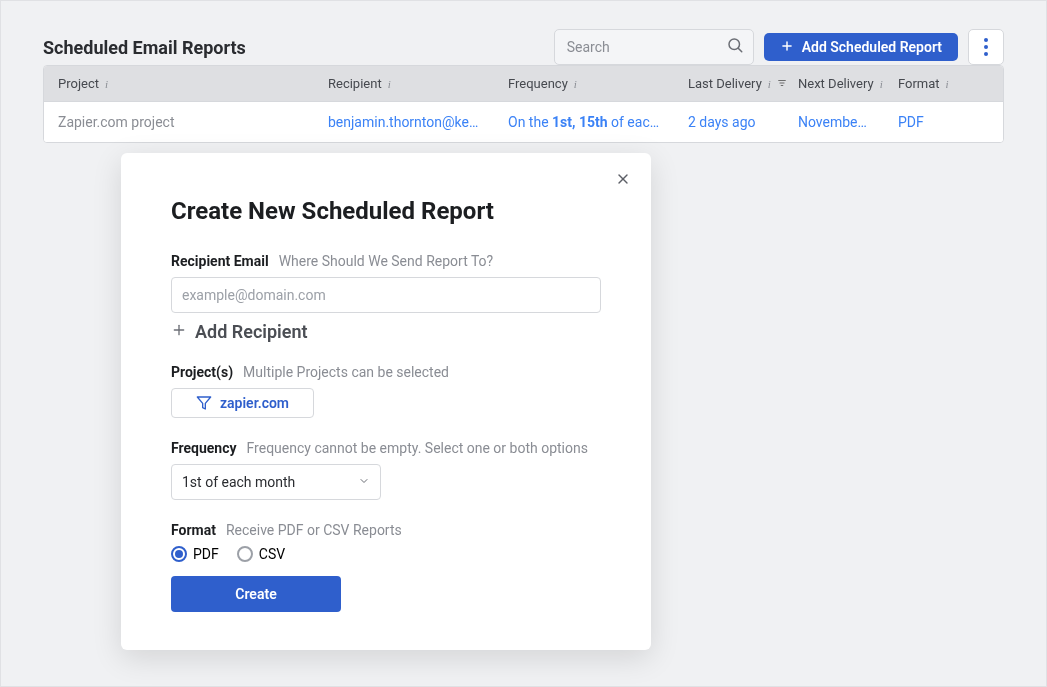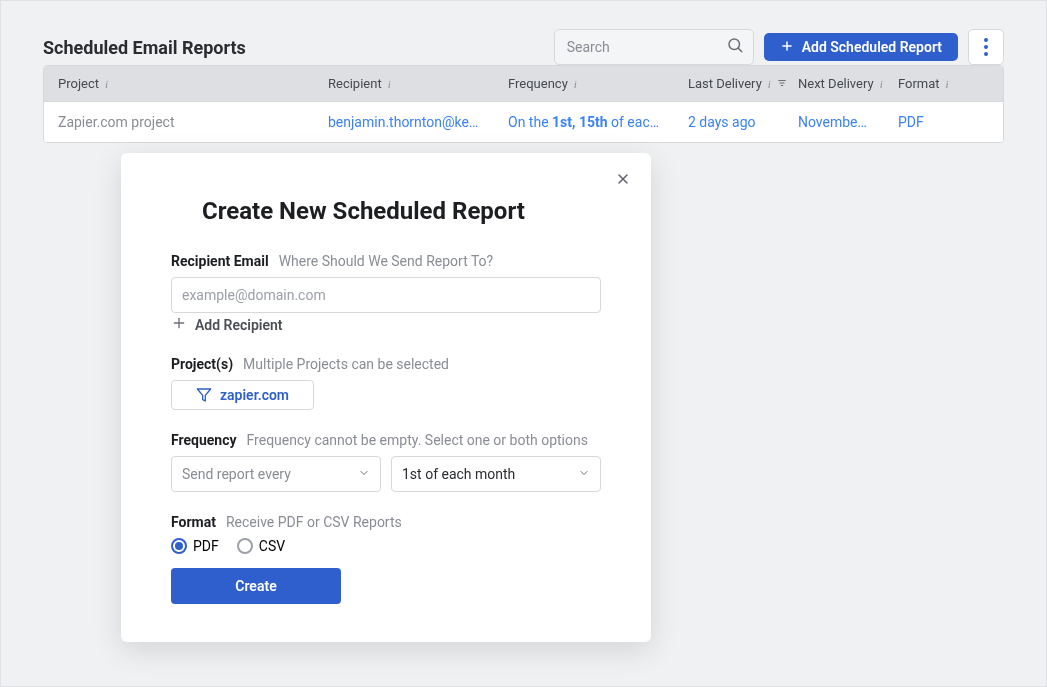--- a/index.html
+++ b/index.html
@@ -167,21 +167,20 @@
       color: #5c5f66;
       background: none;
       border: none;
       padding: 4px;
     }
     .modal-title {
       font-size: 24px;
       font-weight: 700;
       color: #1c1e21;
       margin-bottom: 28px;
-      margin-left: 31px;
     }
     .field-group { margin-bottom: 22px; }
     .field-label-row {
       display: flex;
       align-items: baseline;
       gap: 10px;
       margin-bottom: 8px;
       flex-wrap: wrap;
     }
     .field-label {
@@ -199,23 +198,23 @@
       border: 1px solid #d6d8dc;
       border-radius: 4px;
       padding: 0 10px;
       font-size: 14px;
     }
     .text-input::placeholder { color: #9ca0a7; }
     .add-recipient {
       display: flex;
       align-items: center;
       gap: 8px;
-      margin-top: 2px;
+      margin-top: 8px;
       color: #4b4e54;
-      font-size: 14px;
+      font-size: 18px;
       font-weight: 600;
       cursor: pointer;
       background: none;
       border: none;
     }
     .add-recipient .plus-lg {
       color: #6b6e75;
     }
     .project-chip {
       display: inline-flex;
@@ -420,28 +419,20 @@
       <span>zapier.com</span>
     </button>
   </div>
 
   <div class="field-group">
     <div class="field-label-row">
       <span class="field-label">Frequency</span>
       <span class="field-hint">Frequency cannot be empty. Select one or both options</span>
     </div>
     <div class="freq-row">
-      <div class="select w1 placeholder">
-        <span>Send report every</span>
-        <span class="caret">
-          <svg width="12" height="12" viewBox="0 0 24 24" fill="none" stroke="currentColor" stroke-width="2" stroke-linecap="round" stroke-linejoin="round">
-              <polyline points="6 9 12 15 18 9"></polyline>
-            </svg>
-        </span>
-      </div>
       <div class="select w2">
         <span>1st of each month</span>
         <span class="caret">
           <svg width="12" height="12" viewBox="0 0 24 24" fill="none" stroke="currentColor" stroke-width="2" stroke-linecap="round" stroke-linejoin="round">
               <polyline points="6 9 12 15 18 9"></polyline>
             </svg>
         </span>
       </div>
     </div>
   </div>

